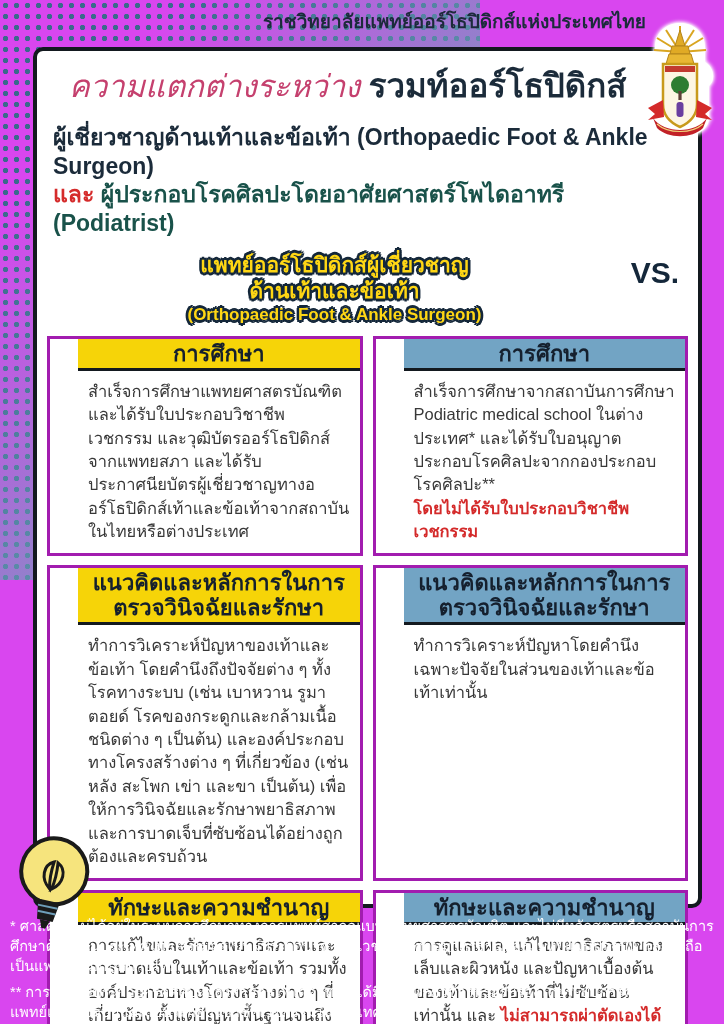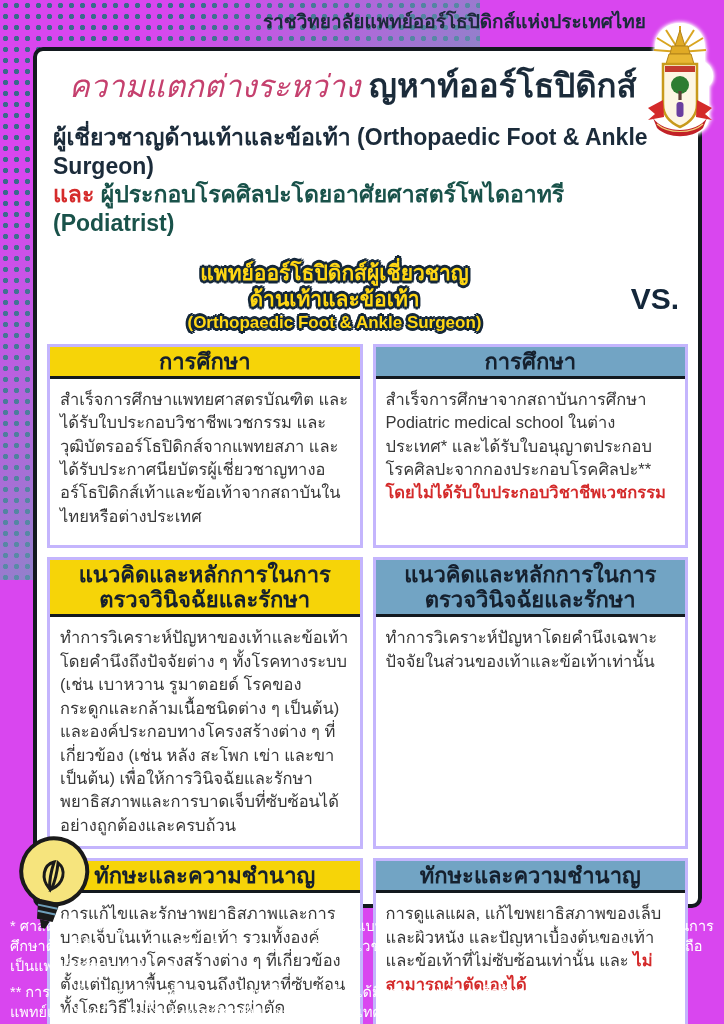--- a/index.html
+++ b/index.html
@@ -32,34 +32,34 @@
     box-sizing:border-box;z-index:1;padding:8px 10px 0 10px;
   }
   .title-block{padding:6px 4px 0 6px;line-height:1.25;}
   .t1{font-size:31px;}
   .t-lead{color:#c5406e;font-weight:normal;font-style:italic;margin-left:16px;}
   .t-main{color:#1b2b3a;font-weight:bold;font-size:33px;}
   .t2{font-size:23px;font-weight:bold;color:#1b2b3a;margin-top:16px;}
   .t3{font-size:23px;font-weight:bold;}
   .t-and{color:#d52b2b;}
   .t-pod{color:#19524a;}
-  .versus-row{display:flex;align-items:center;margin-top:22px;}
+  .versus-row{display:flex;align-items:flex-start;margin-top:14px;}
   .vh{flex:1;text-align:center;line-height:1.25;}
   .vs{width:66px;text-align:center;font-size:30px;font-weight:900;color:#14273a;padding-top:4px;}
   .vh-line{display:block;font-weight:800;font-size:21px;
     text-shadow:-2px -2px 0 #14273a,2px -2px 0 #14273a,-2px 2px 0 #14273a,2px 2px 0 #14273a,
       0 -2.6px 0 #14273a,0 2.6px 0 #14273a,-2.6px 0 0 #14273a,2.6px 0 0 #14273a;}
   .vh-eng{font-size:17px;}
   .vh-left .vh-line{color:#ffd714;}
   .vh-right .vh-line{color:#7fb0d2;}
   .grid{
     display:grid;grid-template-columns:1fr 1fr;column-gap:10px;row-gap:9px;
     margin-top:10px;
   }
-  .cell{border:3px solid #c4b5fd;display:flex;flex-direction:column;background:#fff;}
+  .cell{border:3px solid #a21caf;display:flex;flex-direction:column;background:#fff;padding-left:28px;}
   .cell-h{
     border-bottom:3px solid #13191f;text-align:center;font-weight:800;
     font-size:22px;color:#15202e;padding:2px 4px;line-height:1.15;
   }
   .cell-h span{display:block;}
   .h-yellow{background:#f6d408;}
   .h-blue{background:#72a4c4;}
   .cell-b{
     flex:1;padding:9px 10px;text-align:left;font-size:16.5px;line-height:1.42;
     color:#383838;font-weight:500;
@@ -119,21 +119,21 @@
       <path d="M11 96 C22 112 54 112 65 96 L61 106 C50 117 26 117 15 106 Z" fill="#c22127"></path>
       <path d="M15 102 C26 112 50 112 61 102" stroke="#f2d27a" stroke-width="1.2" fill="none"></path>
     </svg>
   </div>
 
   <div class="card">
 
     <div class="title-block">
       <div class="t1">
         <span class="t-lead">ความแตกต่างระหว่าง</span>
-        <span class="t-main">ญหาท์ออร์โธปิดิกส์</span>
+        <span class="t-main">รวมท์ออร์โธปิดิกส์</span>
       </div>
       <div class="t2">ผู้เชี่ยวชาญด้านเท้าและข้อเท้า (Orthopaedic Foot &amp; Ankle Surgeon)</div>
       <div class="t3">
         <span class="t-and">และ</span>
         <span class="t-pod">ผู้ประกอบโรคศิลปะโดยอาศัยศาสตร์โพไดอาทรี (Podiatrist)</span>
       </div>
     </div>
 
     <div class="versus-row">
       <div class="vh vh-left">

